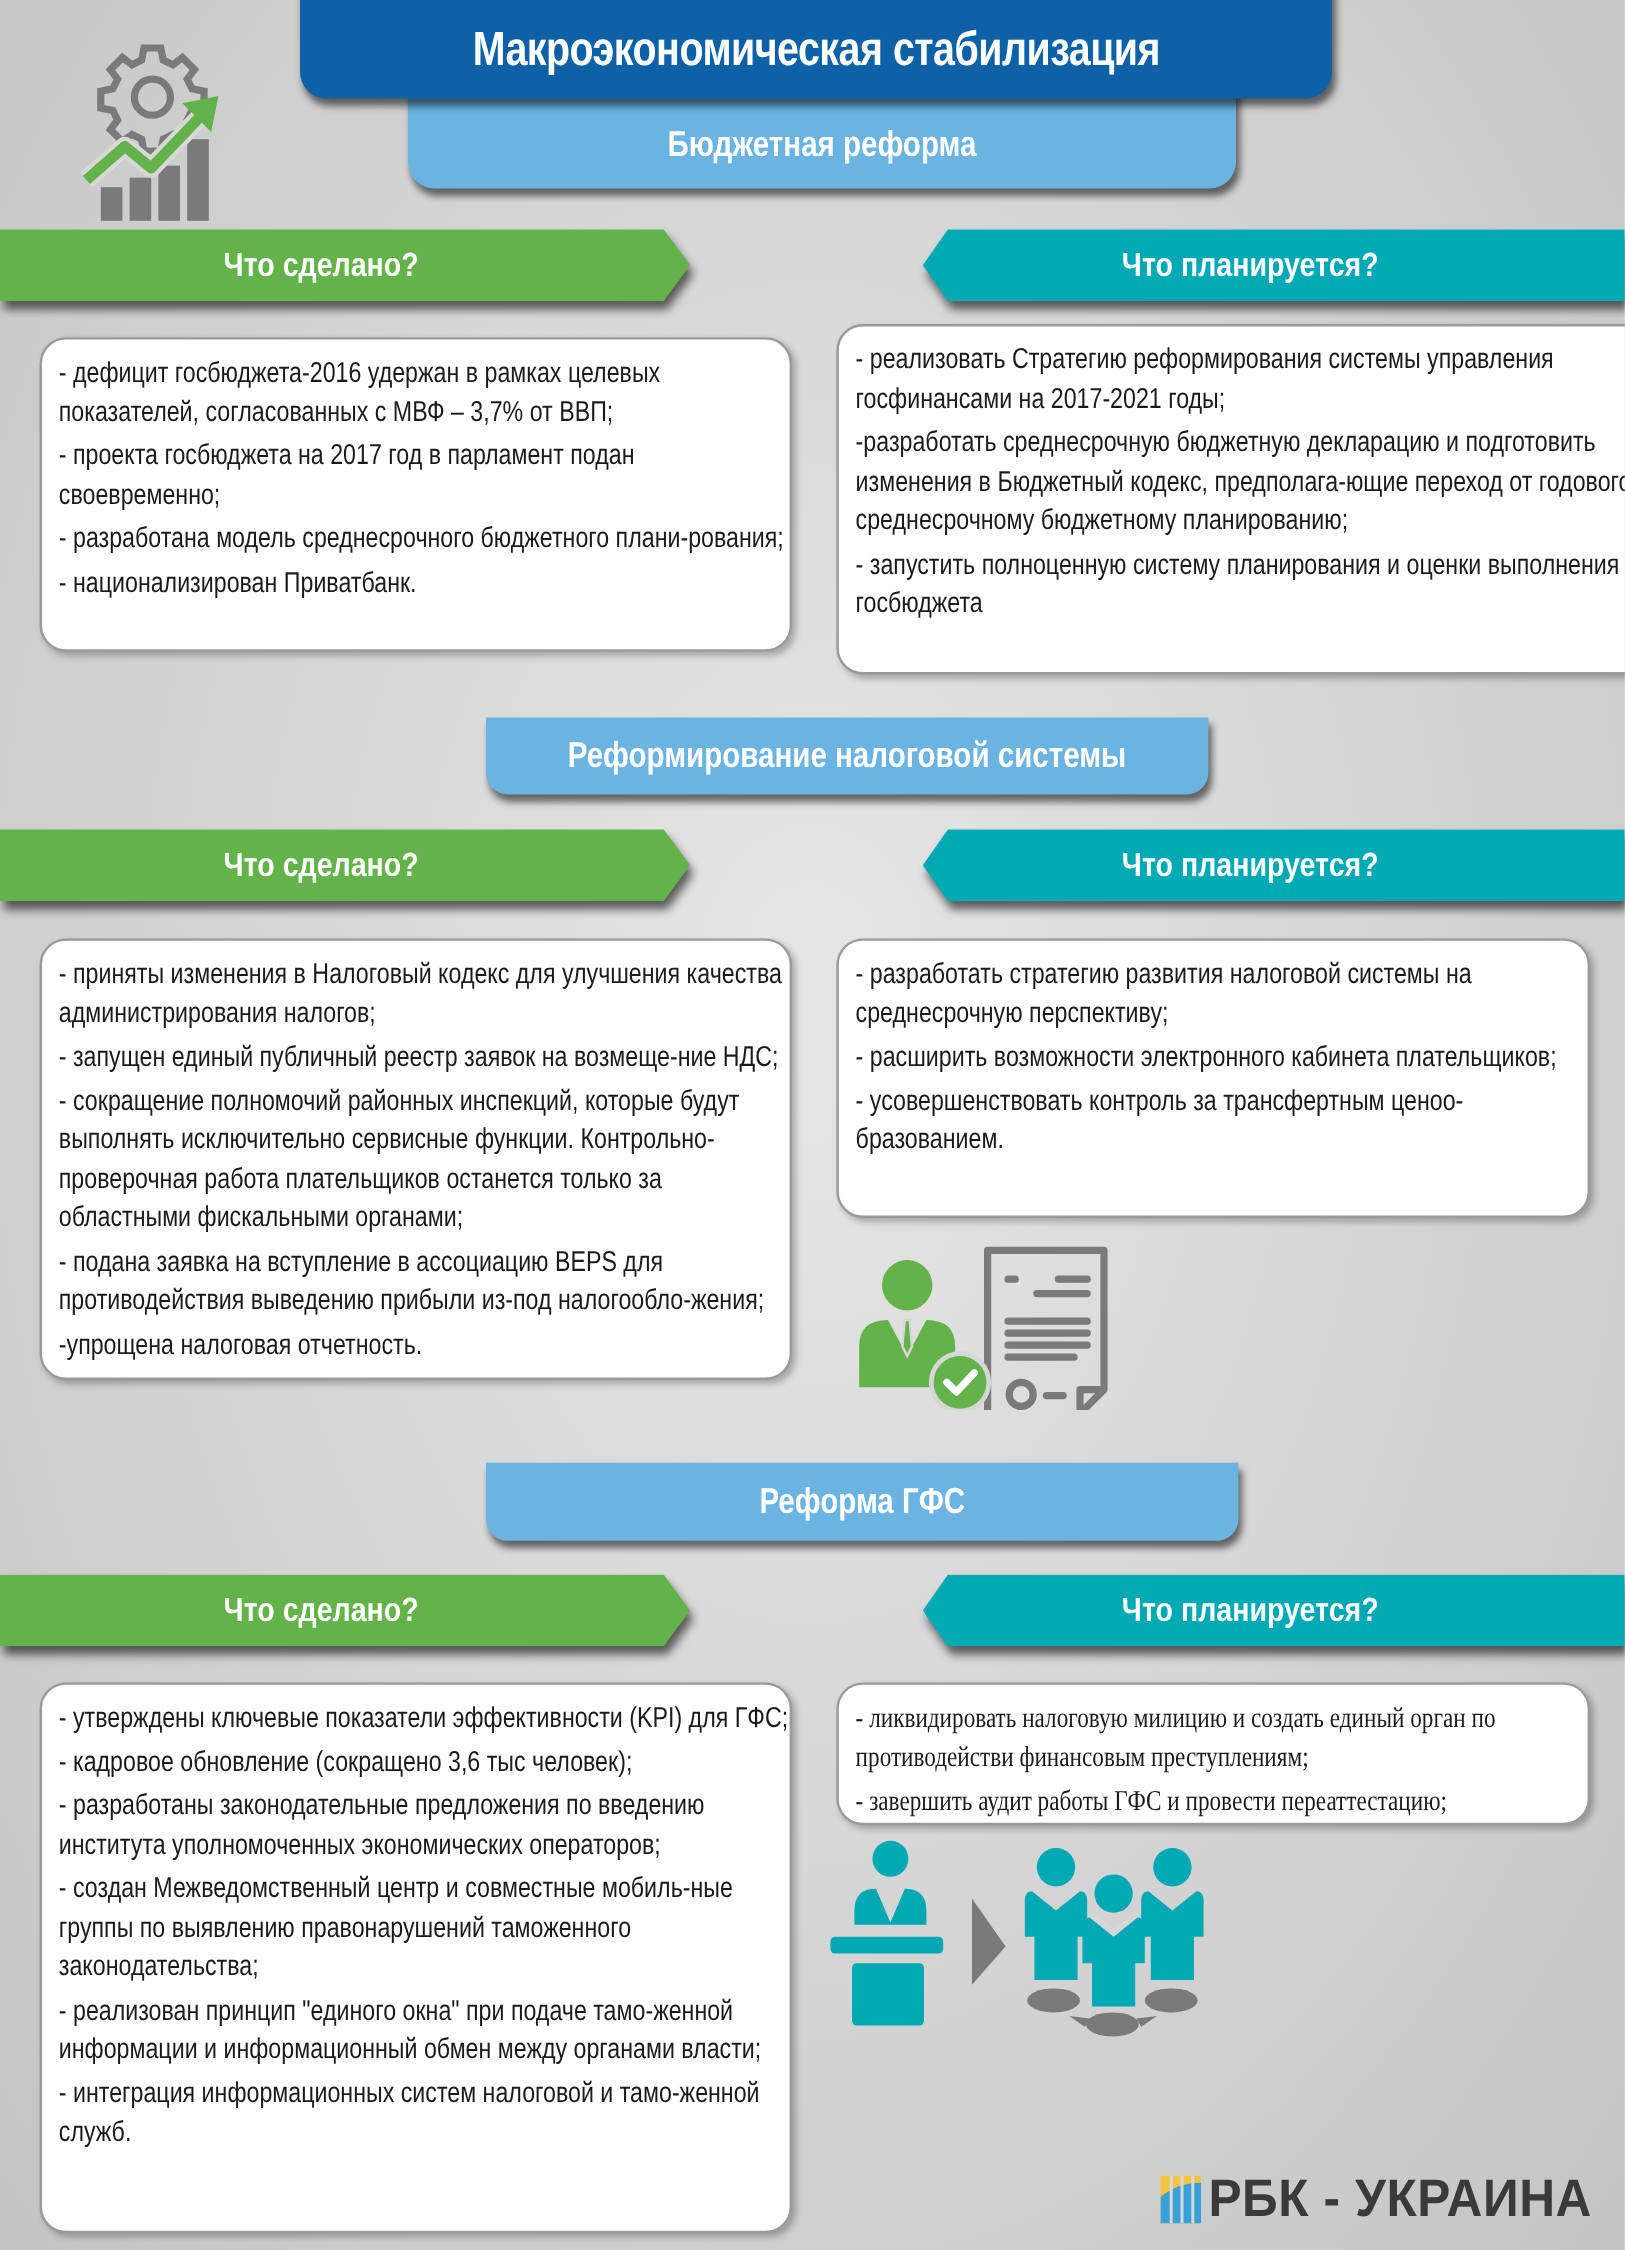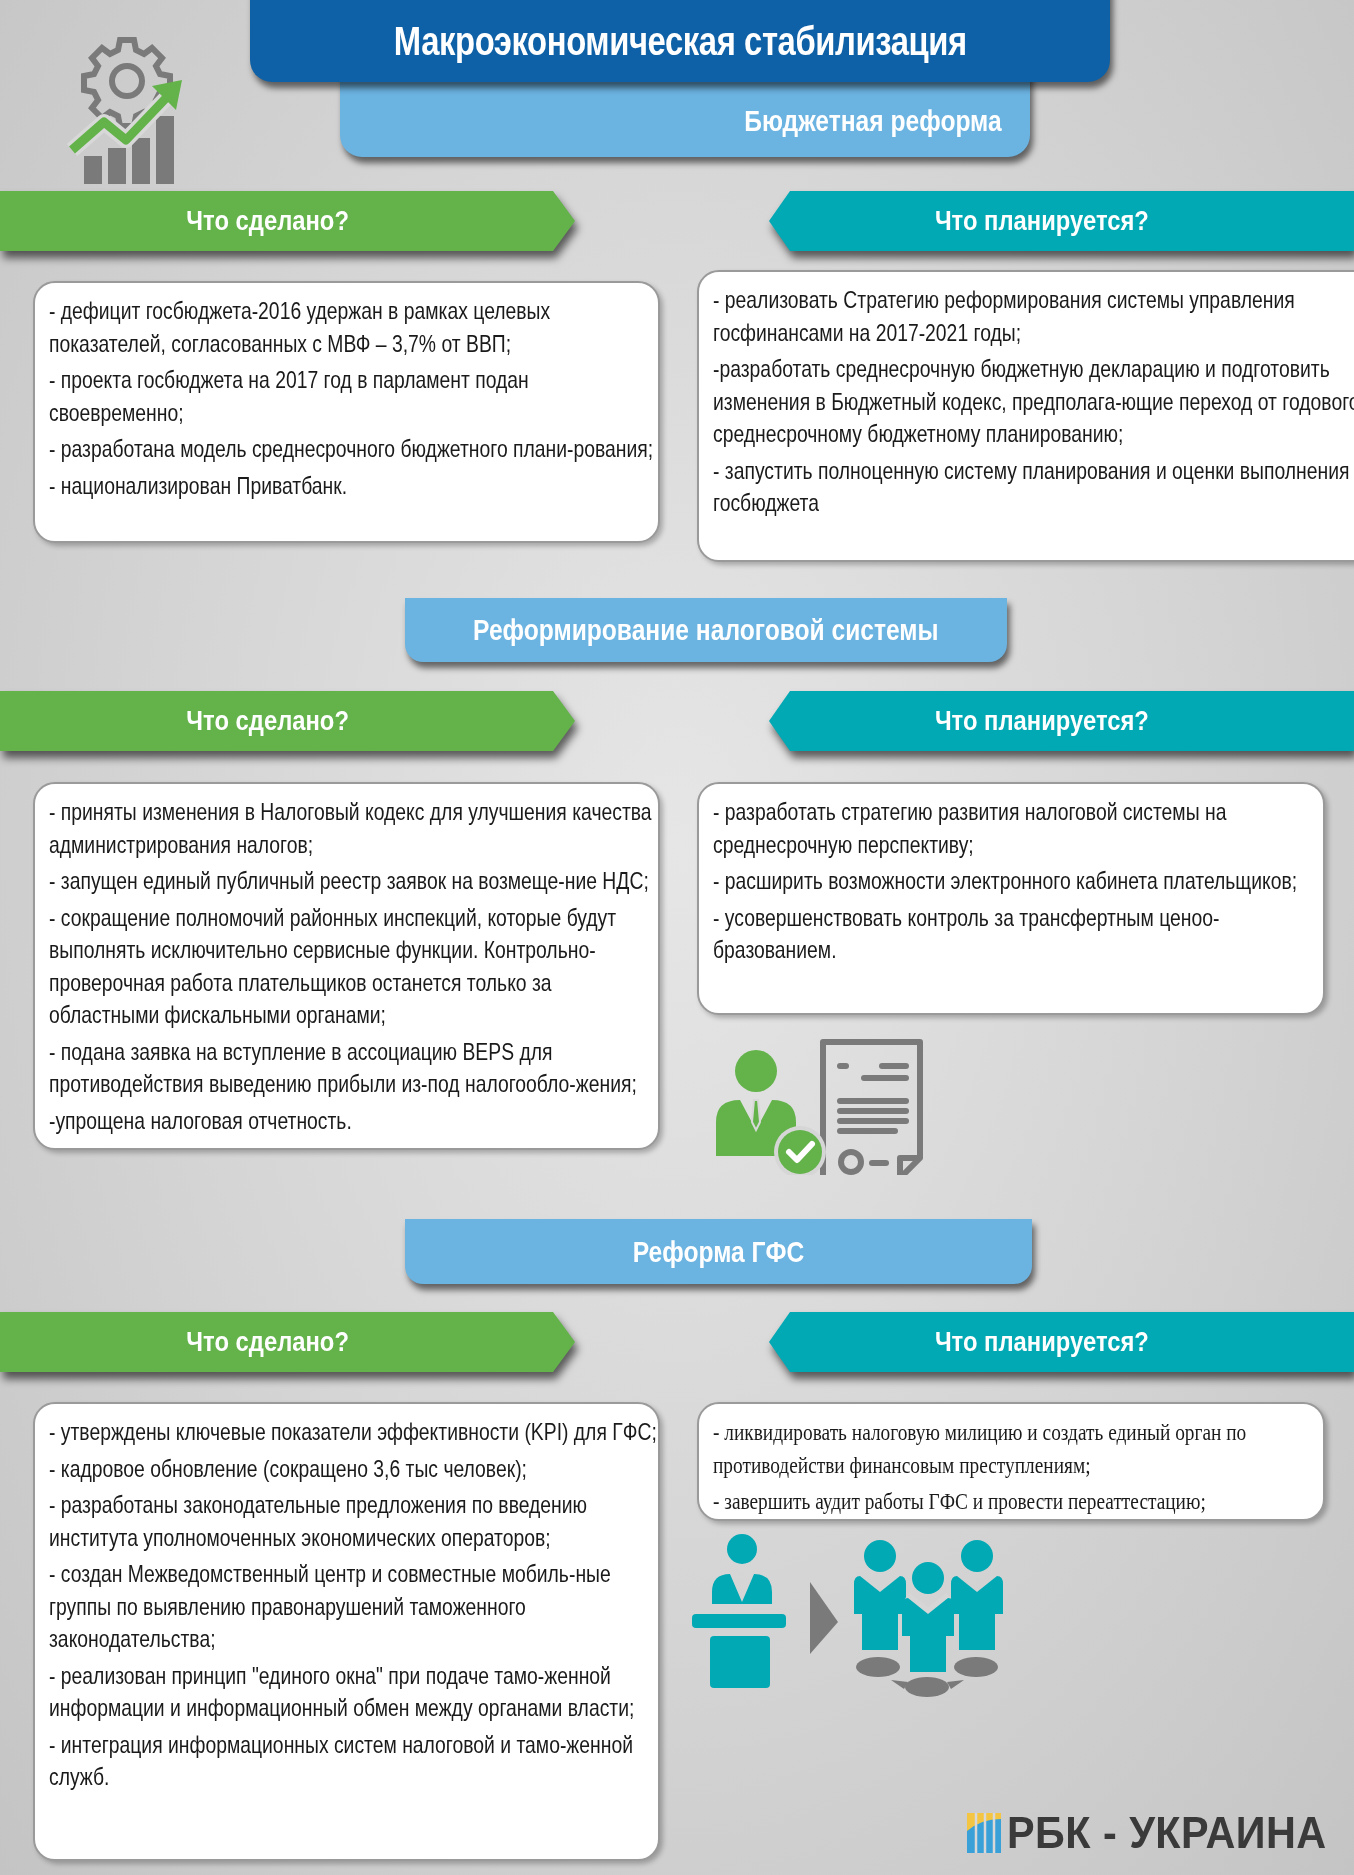--- a/index.html
+++ b/index.html
@@ -76,21 +76,21 @@
   </g>
   <polyline points="10,122 42,94 64,112 112,62" fill="none" stroke="#d8d8d8" stroke-width="16" stroke-linejoin="round"></polyline>
   <polyline points="10,122 42,94 64,112 106,68" fill="none" stroke="#63b34a" stroke-width="9" stroke-linejoin="round"></polyline>
   <polygon points="90,58 120,52 114,82" fill="#63b34a"></polygon>
 </svg>
 
 <div class="abs title-box">
   <span>Макроэкономическая стабилизация</span>
 </div>
 
-<div class="abs section-head" style="left:340px;top:70px;width:690px;height:87px;z-index:2;justify-content:flex-end;">
+<div class="abs section-head" style="left:340px;top:70px;width:690px;height:87px;z-index:2;">
   <span style="padding-top:14px;">Бюджетная реформа</span>
 </div>
 
 <div class="abs banner done-banner" style="top:191px;">
   <div class="banner-shape"></div>
   <span>Что сделано?</span>
 </div>
 <div class="abs banner plan-banner" style="top:191px;">
   <div class="banner-shape"></div>
   <span>Что планируется?</span>

